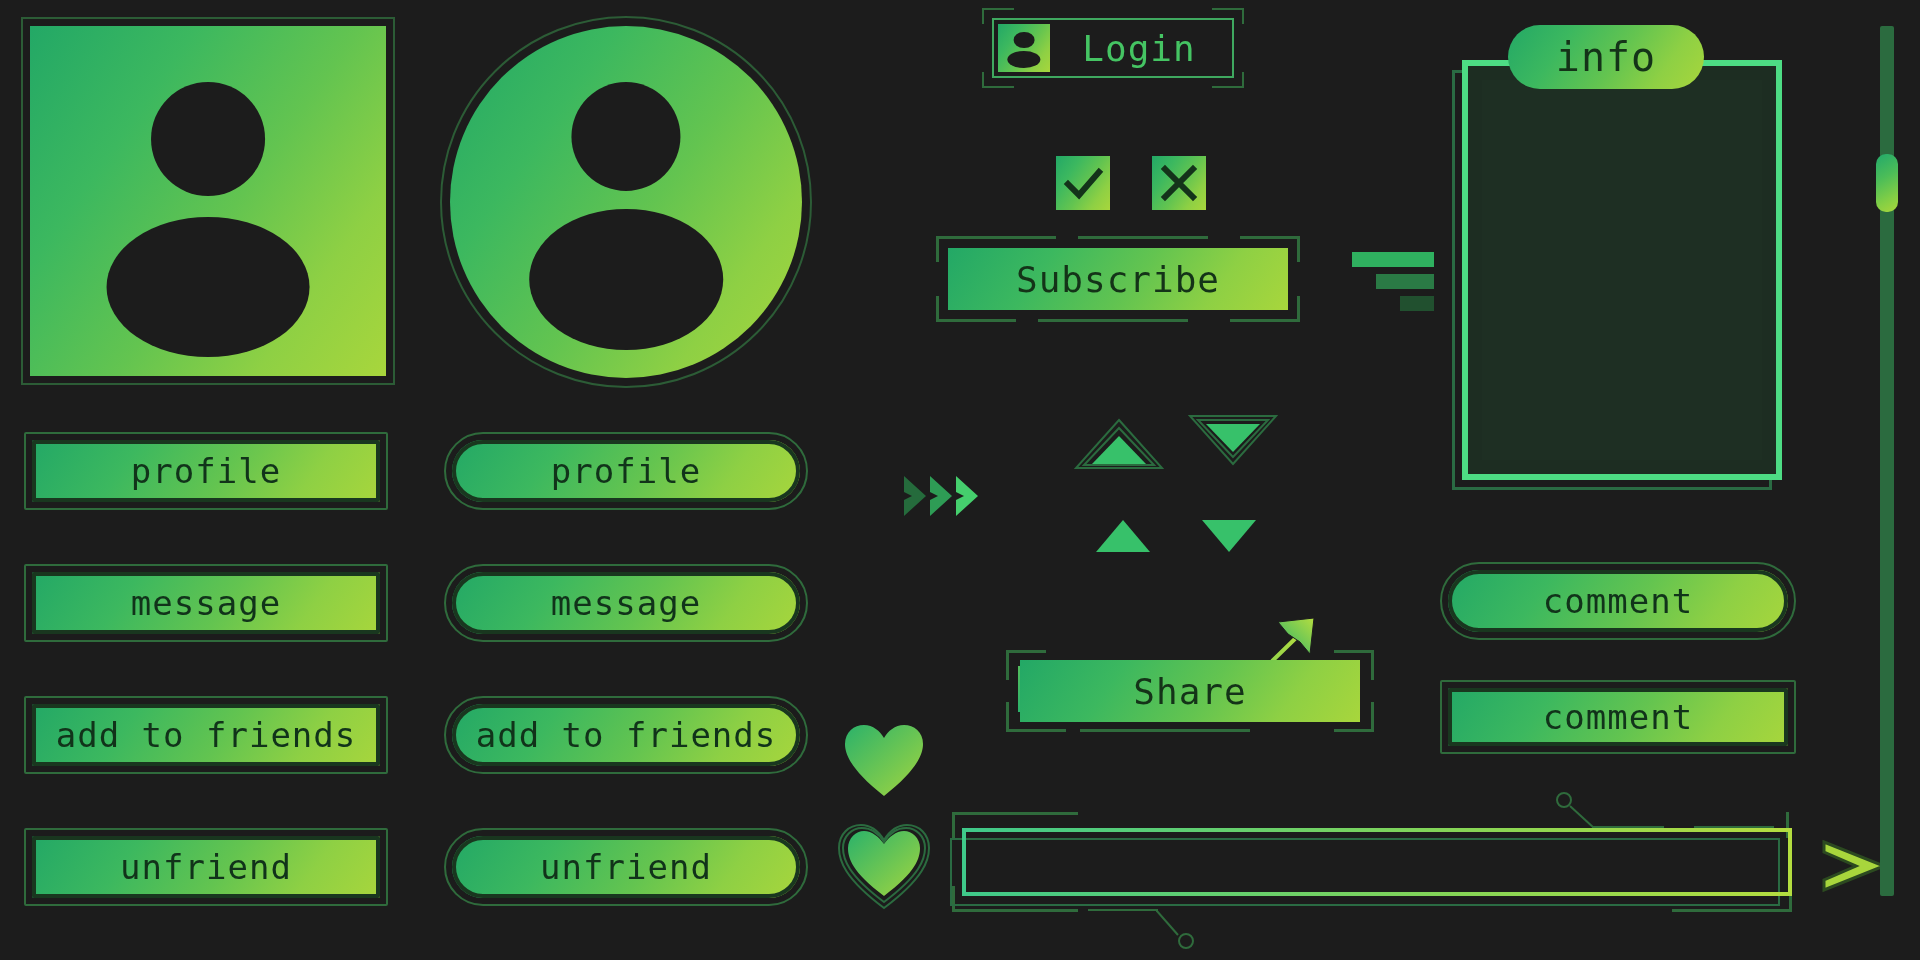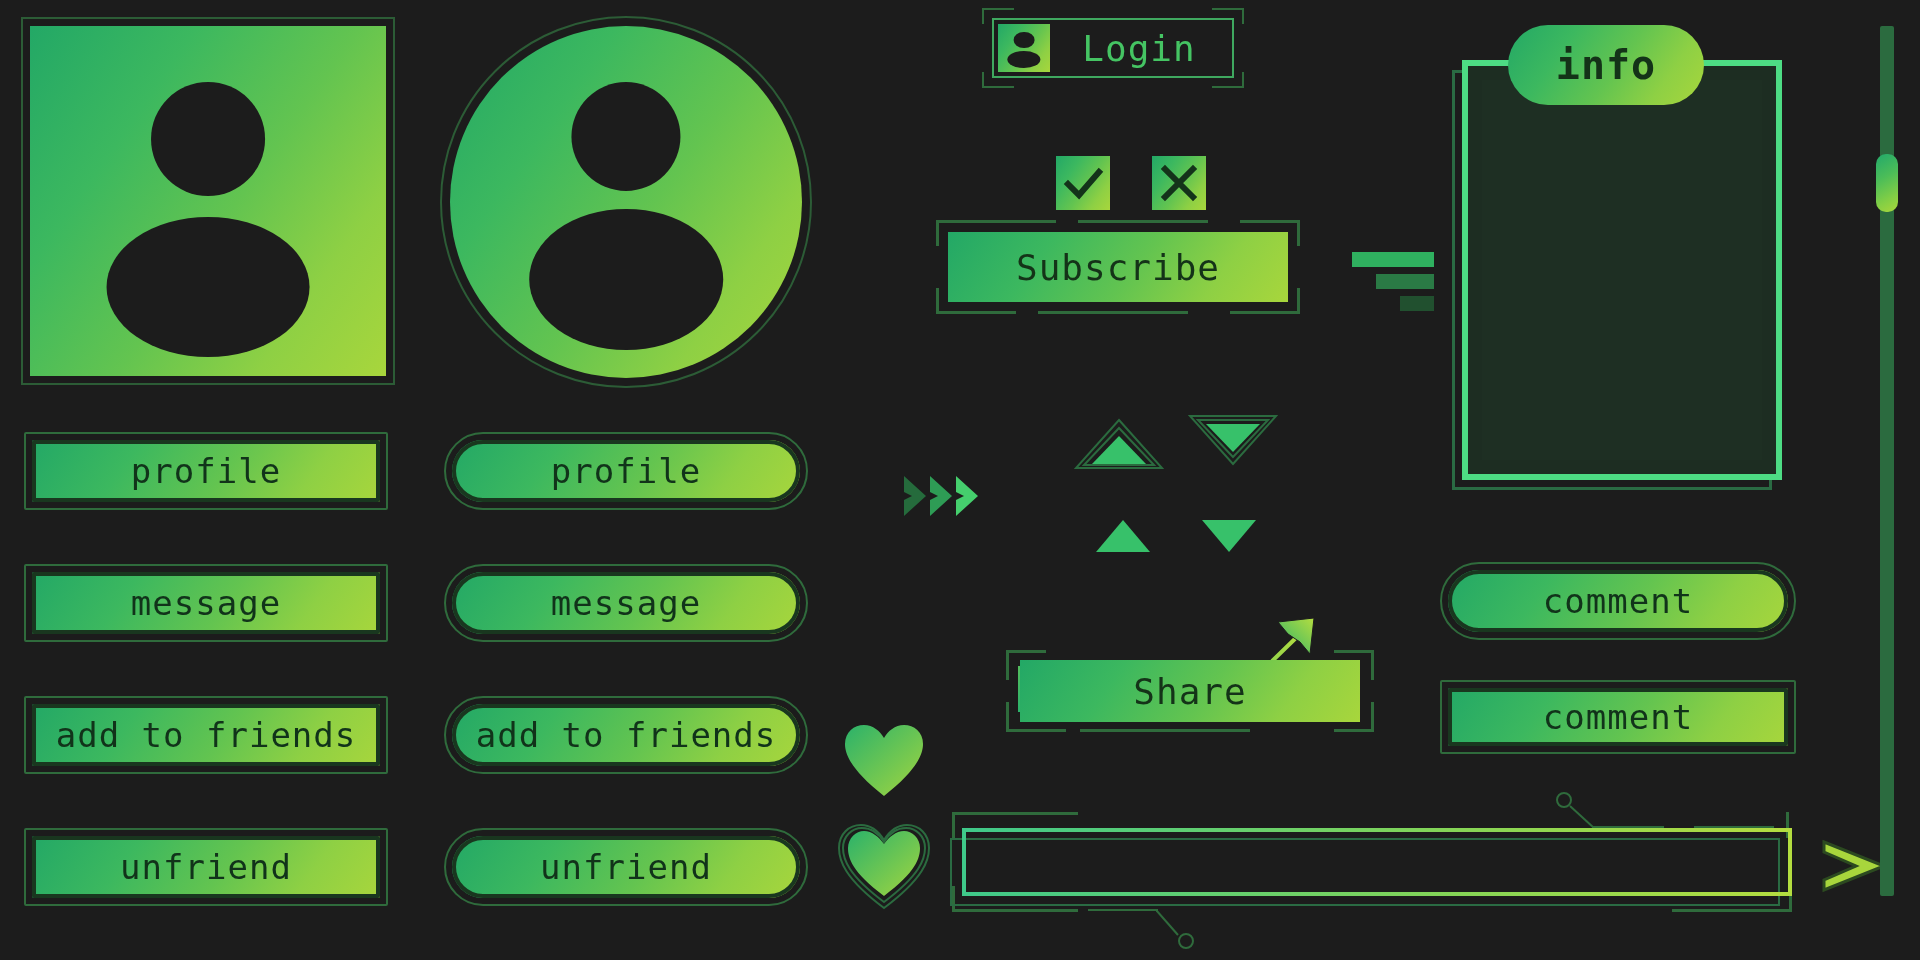--- a/index.html
+++ b/index.html
@@ -65,21 +65,21 @@
   .hc-tr{right:-10px;top:-10px;border-right-width:2px;border-top-width:2px;width:30px;height:14px;}
   .hc-bl{left:-10px;bottom:-10px;border-left-width:2px;border-bottom-width:2px;width:30px;height:14px;}
   .hc-br{right:-10px;bottom:-10px;border-right-width:2px;border-bottom-width:2px;width:30px;height:14px;}
 
   
   .icon-sq{position:absolute;width:54px;height:54px;}
   .icon-sq .fill{position:absolute;inset:0;}
   .icon-sq svg{position:absolute;inset:0;width:100%;height:100%;}
 
   
-  #subscribe{left:948px;top:232px;width:340px;height:70px;}
+  #subscribe{left:948px;top:248px;width:340px;height:62px;}
   #subscribe .face{position:absolute;inset:0;}
   #subscribe .label{position:absolute;inset:0;display:flex;align-items:center;justify-content:center;
      color:#143318;font-size:36px;letter-spacing:1px;}
   .seg{position:absolute;background:#2f6b3c;}
 
   
   #bars{left:1352px;top:246px;width:82px;height:62px;}
   #bars div{position:absolute;right:0;}
 
   
@@ -97,21 +97,21 @@
   #share .label{position:absolute;inset:0;display:flex;align-items:center;justify-content:center;
      color:#143318;font-size:36px;letter-spacing:1px;text-align:right;}
 
   
   #info-panel{left:1462px;top:60px;width:320px;height:420px;}
   #info-panel .shadowframe{position:absolute;left:-10px;top:10px;width:320px;height:420px;
       border:3px solid #2a6b43;box-sizing:border-box;}
   #info-panel .mainframe{position:absolute;inset:0;border:6px solid #4ddc84;box-sizing:border-box;
       background:#1d2d22;}
   #info-panel .innerfill{position:absolute;left:14px;top:14px;right:14px;bottom:14px;background:#1e2f23;}
-  #info-pill{position:absolute;left:1508px;top:25px;width:196px;height:80px;font-weight:bold;}
+  #info-pill{position:absolute;left:1508px;top:25px;width:196px;height:64px;}
   #info-pill .face{position:absolute;inset:0;border-radius:999px;}
   #info-pill .label{position:absolute;inset:0;display:flex;align-items:center;justify-content:center;
      color:#143318;font-size:40px;letter-spacing:1px;}
 
   
   #comment-pill{left:1448px;top:570px;width:340px;height:62px;}
   #comment-rect{left:1448px;top:688px;width:340px;height:58px;}
 
   
   #input-field{left:962px;top:828px;width:830px;height:68px;}

